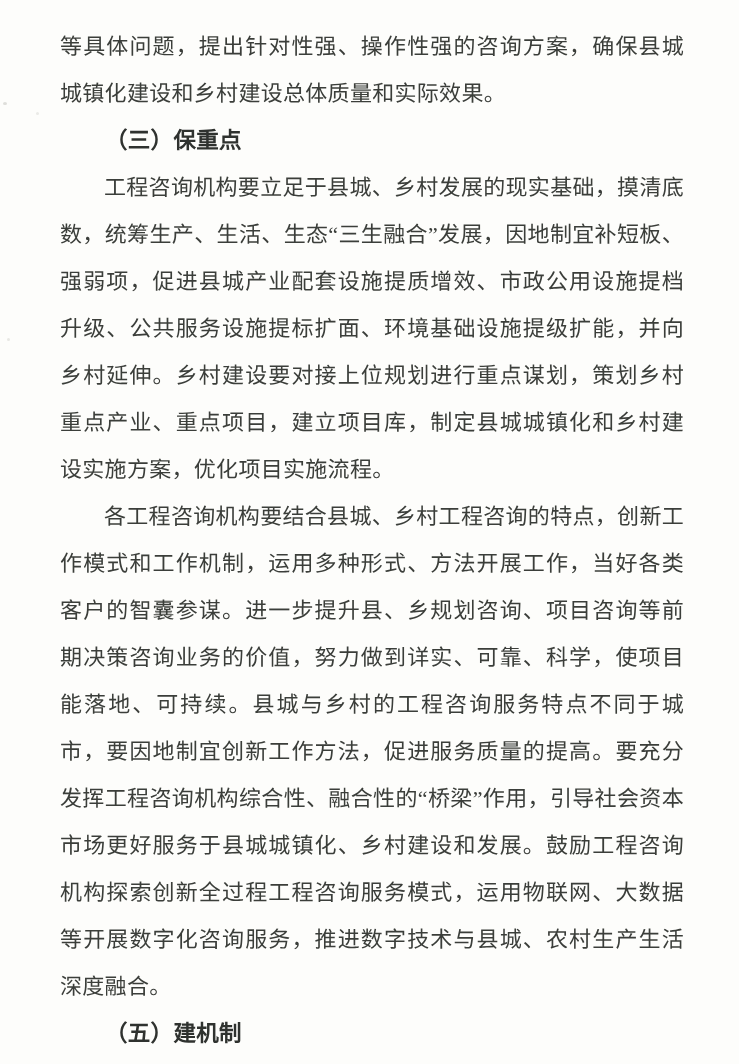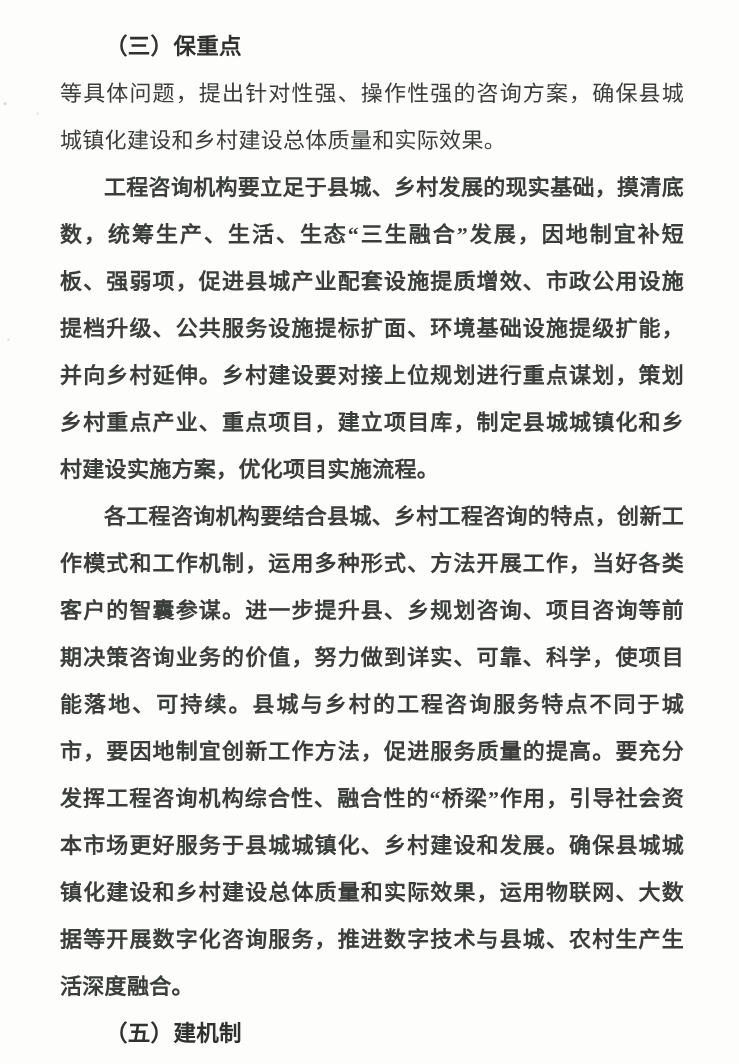--- a/index.html
+++ b/index.html
@@ -22,21 +22,20 @@
     font-size: 22px;
     line-height: 47px;
     letter-spacing: 0.3px;
     text-align: justify;
     text-justify: inter-ideograph;
     color: #3b3e3a;
     font-weight: normal;
   }
   .block.indent {
     text-indent: 2em;
-    font-weight: bold;
   }
   .block.heading {
     font-weight: bold;
     color: #2f322f;
     text-indent: 2em;
     text-align: left;
     font-size: 22.5px;
   }
   
   .speck {
@@ -49,23 +48,23 @@
   .speck-3 { left: 7px;  top: 338px; width: 3px; height: 3px; opacity: .4; }
 </style>
 </head>
 <body>
 
 <div class="page">
   <span class="speck speck-1"></span>
   <span class="speck speck-2"></span>
   <span class="speck speck-3"></span>
 
+  <p class="block">等具体问题，提出针对性强、操作性强的咨询方案，确保县城城镇化建设和乡村建设总体质量和实际效果。</p>
+
   <p class="block heading">（三）保重点</p>
-
-  <p class="block">等具体问题，提出针对性强、操作性强的咨询方案，确保县城城镇化建设和乡村建设总体质量和实际效果。</p>
 
   <p class="block indent">工程咨询机构要立足于县城、乡村发展的现实基础，摸清底数，统筹生产、生活、生态“三生融合”发展，因地制宜补短板、强弱项，促进县城产业配套设施提质增效、市政公用设施提档升级、公共服务设施提标扩面、环境基础设施提级扩能，并向乡村延伸。乡村建设要对接上位规划进行重点谋划，策划乡村重点产业、重点项目，建立项目库，制定县城城镇化和乡村建设实施方案，优化项目实施流程。</p>
 
 
-  <p class="block indent">各工程咨询机构要结合县城、乡村工程咨询的特点，创新工作模式和工作机制，运用多种形式、方法开展工作，当好各类客户的智囊参谋。进一步提升县、乡规划咨询、项目咨询等前期决策咨询业务的价值，努力做到详实、可靠、科学，使项目能落地、可持续。县城与乡村的工程咨询服务特点不同于城市，要因地制宜创新工作方法，促进服务质量的提高。要充分发挥工程咨询机构综合性、融合性的“桥梁”作用，引导社会资本市场更好服务于县城城镇化、乡村建设和发展。确保县城城镇化建设和乡村建设总体质量和实际效果，运用物联网、大数据等开展数字化咨询服务，推进数字技术与县城、农村生产生活深度融合。</p>
+  <p class="block indent">各工程咨询机构要结合县城、乡村工程咨询的特点，创新工作模式和工作机制，运用多种形式、方法开展工作，当好各类客户的智囊参谋。进一步提升县、乡规划咨询、项目咨询等前期决策咨询业务的价值，努力做到详实、可靠、科学，使项目能落地、可持续。县城与乡村的工程咨询服务特点不同于城市，要因地制宜创新工作方法，促进服务质量的提高。要充分发挥工程咨询机构综合性、融合性的“桥梁”作用，引导社会资本市场更好服务于县城城镇化、乡村建设和发展。鼓励工程咨询机构探索创新全过程工程咨询服务模式，运用物联网、大数据等开展数字化咨询服务，推进数字技术与县城、农村生产生活深度融合。</p>
 
   <p class="block heading">（五）建机制</p>
 </div>
 
 </body></html>

